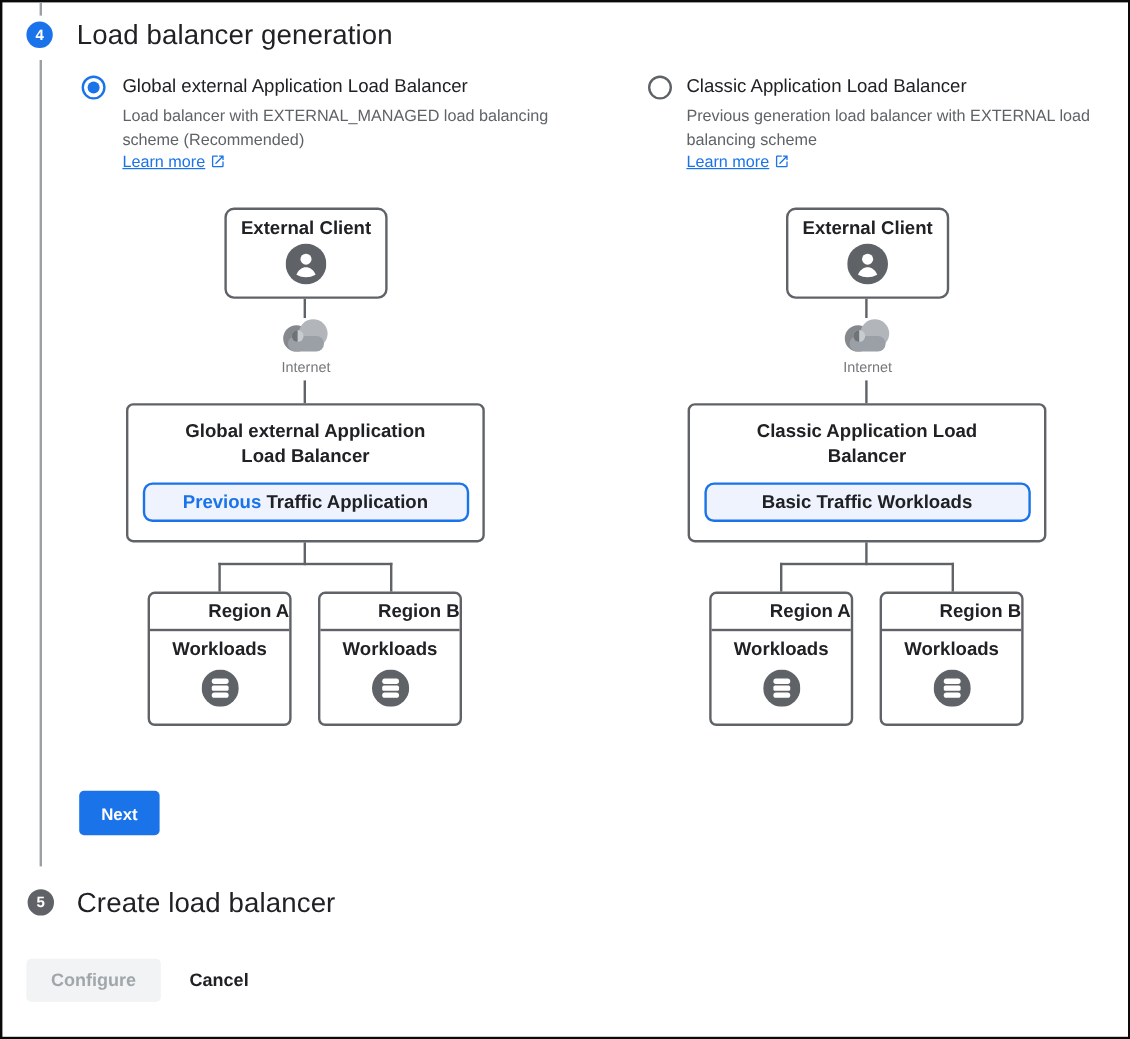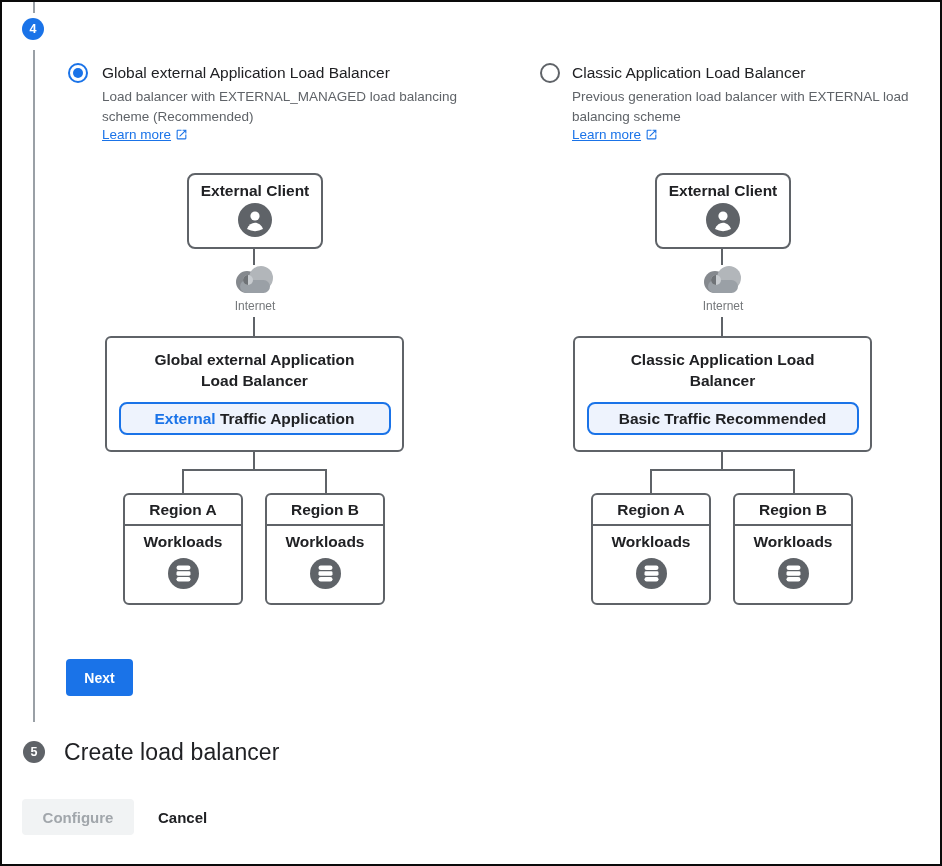--- a/index.html
+++ b/index.html
@@ -86,21 +86,21 @@
   .d-stub-a { left:77px;  top:296px; height:24px; }
   .d-stub-b { left:220px; top:296px; height:24px; }
 
   .d-region {
     position:absolute; top:320px; width:120px; height:112px;
     border:2px solid #5f6368; border-radius:6px; background:#fff; text-align:center;
   }
   .d-region.a { left:18px; }
   .d-region.b { left:160px; }
   .d-region-header { height:31px; line-height:29px; border-bottom:2px solid #5f6368;
-                     font-size:15.5px; font-weight:bold; color:#202124; }
+                     font-size:15.5px; font-weight:bold; color:#202124;text-align:right; }
   .d-workloads { margin-top:7px; font-size:15.5px; font-weight:bold; color:#202124; }
   .d-db-icon { margin-top:7px; }
 
   
   .next-btn {
     position:absolute; left:64px; top:657px; width:67px; height:37px;
     background:#1a73e8; border:none; border-radius:4px;
     color:#fff; font-size:14px; font-weight:600; font-family:"Liberation Sans",sans-serif;
     display:flex; align-items:center; justify-content:center; cursor:pointer;
   }
@@ -119,20 +119,21 @@
 </style>
 </head>
 <body>
 
 <div class="frame">
 
   <div class="stepper-stub"></div>
   <div class="step-circle step4-circle">
     <span>4</span>
   </div>
+  <div class="step-title step4-title">Load balancer generation</div>
   <div class="stepper-line"></div>
 
   <div class="radio selected opt1-radio">
     <div class="radio-dot"></div>
   </div>
   <div class="opt-label opt1-label">Global external Application Load Balancer</div>
   <div class="opt-desc opt1-desc">Load balancer with EXTERNAL_MANAGED load balancing scheme (Recommended)</div>
   <a class="learn-more opt1-learn">
     <span>Learn more</span>
     <svg class="ext-icon" viewBox="0 0 24 24">
@@ -166,21 +167,21 @@
       <rect x="8" y="17" width="30" height="13" rx="6.5" fill="#9aa0a6"></rect>
       <circle cx="16" cy="17" r="5" fill="#c8ccd0"></circle>
       <path d="M16 12a5 5 0 0 0 0 10z" fill="#6f7377"></path>
     </svg>
     <div class="d-internet">Internet</div>
     <div class="vline d-vline2"></div>
 
     <div class="d-lb">
       <div class="d-lb-title">Global external Application Load Balancer</div>
       <div class="d-pill">
-        <span class="hl">External</span><span> Traffic Application</span>
+        <span class="hl">Previous</span><span> Traffic Application</span>
       </div>
     </div>
 
     <div class="vline d-vline3"></div>
     <div class="hline d-hline"></div>
     <div class="vline d-stub-a"></div>
     <div class="vline d-stub-b"></div>
 
     <div class="d-region a">
       <div class="d-region-header">Region A</div>
@@ -220,21 +221,21 @@
       <rect x="8" y="17" width="30" height="13" rx="6.5" fill="#9aa0a6"></rect>
       <circle cx="16" cy="17" r="5" fill="#c8ccd0"></circle>
       <path d="M16 12a5 5 0 0 0 0 10z" fill="#6f7377"></path>
     </svg>
     <div class="d-internet">Internet</div>
     <div class="vline d-vline2"></div>
 
     <div class="d-lb">
       <div class="d-lb-title">Classic Application Load Balancer</div>
       <div class="d-pill">
-        <span class="hl"></span><span>Basic Traffic Recommended</span>
+        <span class="hl"></span><span>Basic Traffic Workloads</span>
       </div>
     </div>
 
     <div class="vline d-vline3"></div>
     <div class="hline d-hline"></div>
     <div class="vline d-stub-a"></div>
     <div class="vline d-stub-b"></div>
 
     <div class="d-region a">
       <div class="d-region-header">Region A</div>

